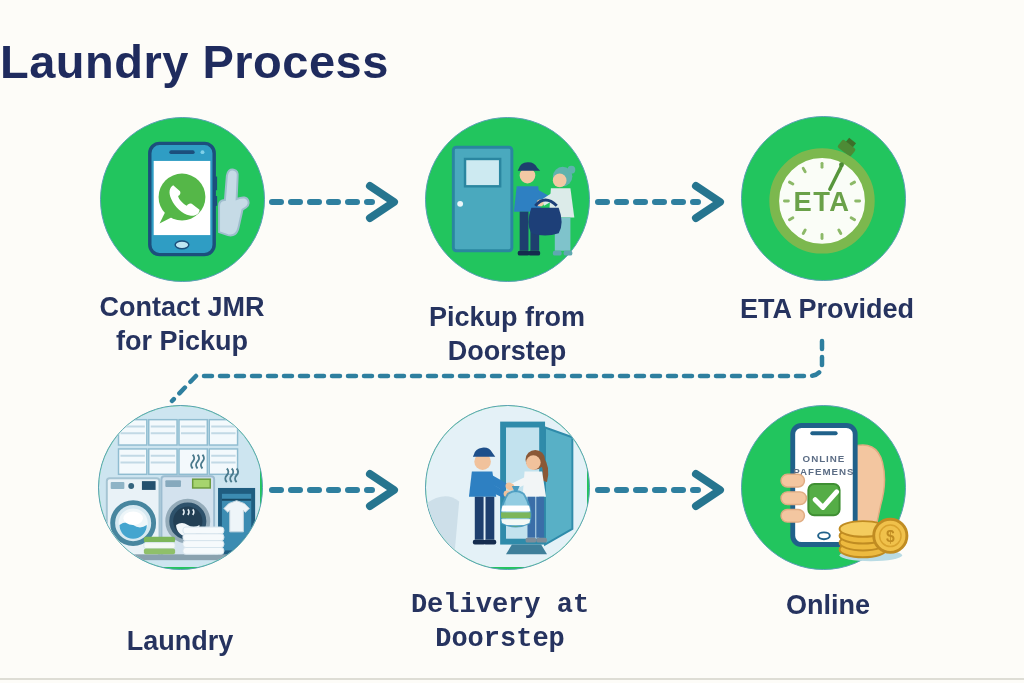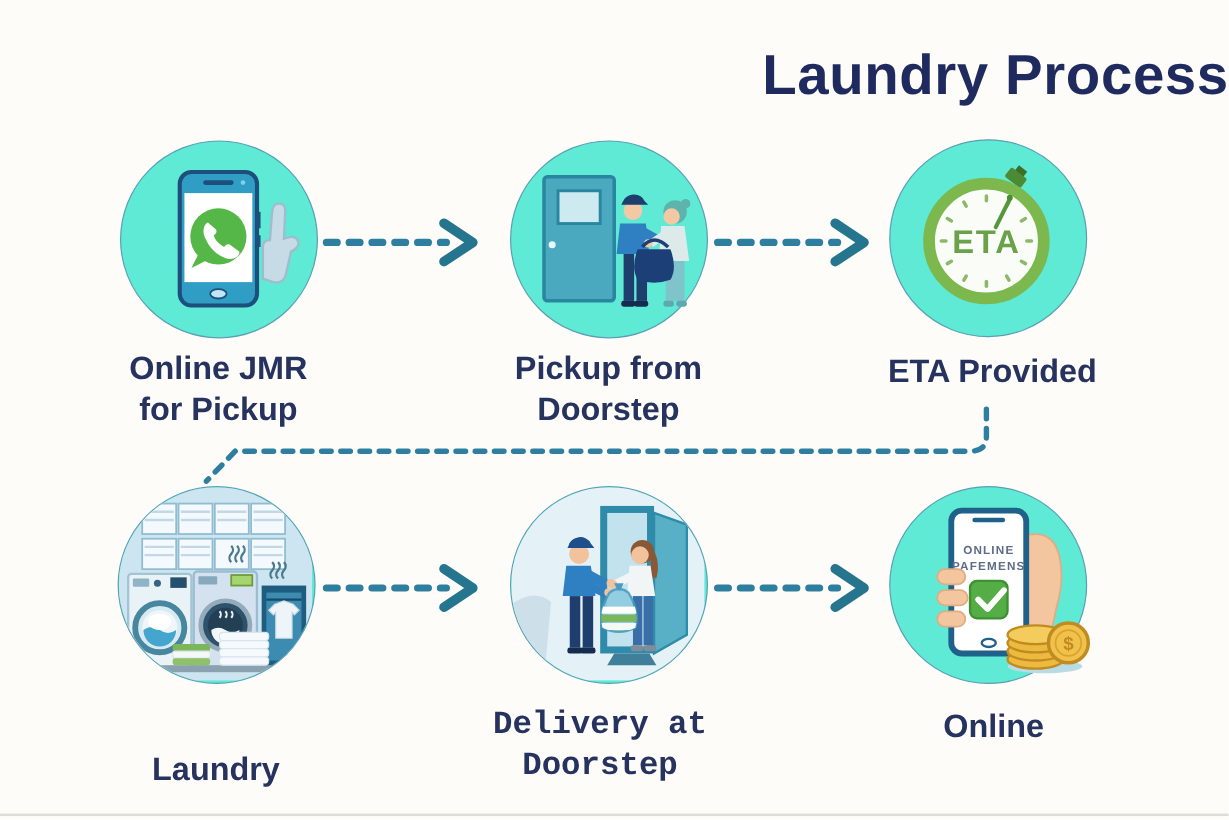--- a/index.html
+++ b/index.html
@@ -3,26 +3,26 @@
 <meta charset="utf-8">
 <style>
   html,body { margin:0; padding:0; background:#ffffff; }
   .canvas {
     position:relative; width:1024px; height:683px;
     background:#fdfcf8; overflow:hidden;
     font-family:"Liberation Sans", sans-serif;
   }
   .title {
     position:absolute; left:0; top:34px; width:100%; margin:0;
-    text-align:right; font-size:47px; font-weight:700;
+    text-align:left; font-size:47px; font-weight:700;
     color:#1f2b5e; letter-spacing:0.5px;
   }
   .circle {
     position:absolute; width:165px; height:165px; border-radius:50%;
-    background:#5eead4; border:1.6px solid #5aa0b5; box-sizing:border-box;
+    background:#22c55e; border:1.6px solid #5aa0b5; box-sizing:border-box;
   }
   .circle.clip { overflow:hidden; }
   .circle > svg { position:absolute; left:0; top:0; width:161px; height:161px; overflow:visible; }
   .label {
     position:absolute; width:280px; text-align:center;
     color:#26335f; font-size:27px; font-weight:600; line-height:34px;
   }
   .arrow { position:absolute; }
   .connector { position:absolute; left:150px; top:330px; }
   .bottom-line {
@@ -266,24 +266,24 @@
         <ellipse cx="124" cy="133" rx="24" ry="8" fill="#edba3f" stroke="#c08c22" stroke-width="2"></ellipse>
         <ellipse cx="124" cy="126" rx="24" ry="8" fill="#f4cc5e" stroke="#c08c22" stroke-width="2"></ellipse>
         <circle cx="152" cy="133" r="17" fill="#f0c14b" stroke="#c08c22" stroke-width="3"></circle>
         <circle cx="152" cy="133" r="11" fill="none" stroke="#d9a32e" stroke-width="1.5"></circle>
         <text x="152" y="139" text-anchor="middle" font-size="16" font-weight="bold" fill="#c08c22">$</text>
       </g>
     </svg>
   </div>
 
   <div class="label" style="left:42px; top:290px;">
-    <div>Online JMR</div>
+    <div>Contact JMR</div>
     <div>for Pickup</div>
   </div>
-  <div class="label" style="left:367px; top:290px;">
+  <div class="label" style="left:367px; top:300px;">
     <div>Pickup from</div>
     <div>Doorstep</div>
   </div>
   <div class="label" style="left:687px; top:292px;">
     <div>ETA Provided</div>
   </div>
   <div class="label" style="left:40px; top:588px;margin-top:36px;">
     <div>Laundry</div>
   </div>
   <div class="label" style="left:360px; top:588px;font-family:Liberation Mono, monospace;">

